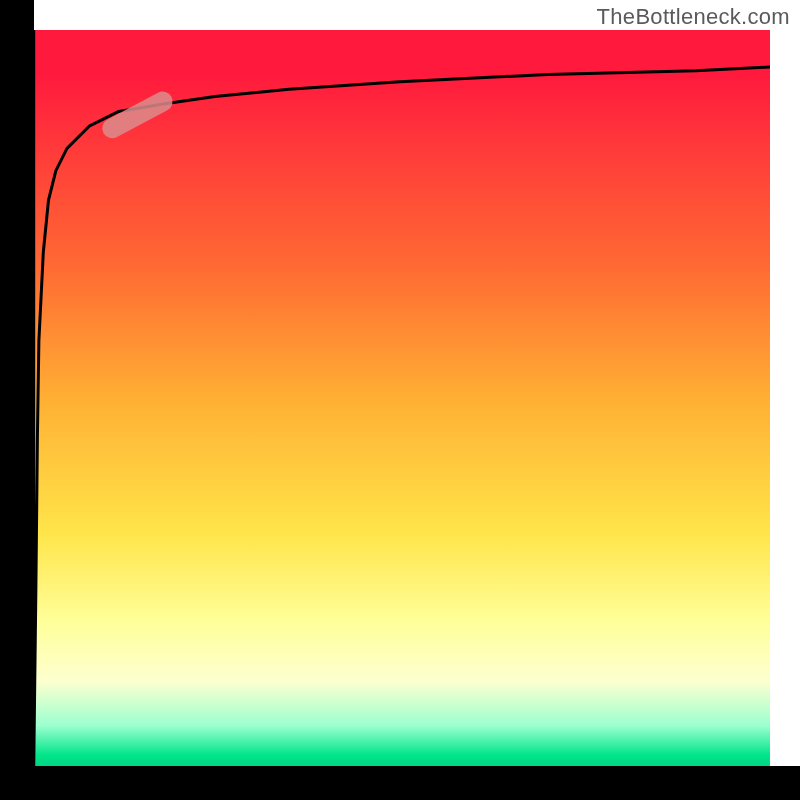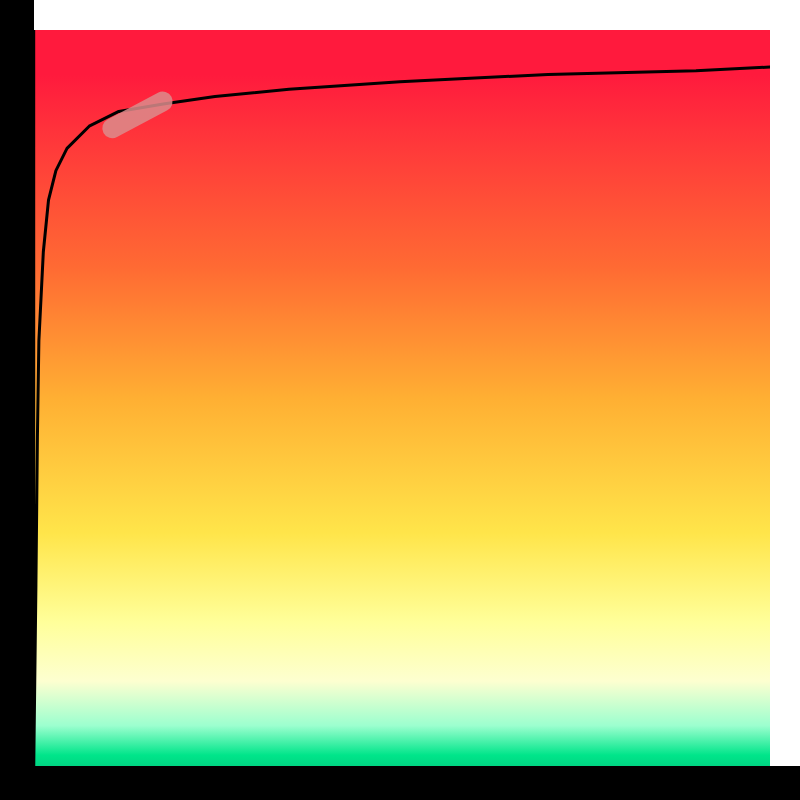--- a/index.html
+++ b/index.html
@@ -86,13 +86,14 @@
 
   <svg class="curve-shape" viewBox="0 0 740 740" preserveAspectRatio="none">
     <path id="curve-path" d="M 3.7 0 L 3.7 740 L 3.7 740 L 5.92 555 L 7.4 407 L 8.88 310.8 L 13.320000000000002 222 L 18.5 170.19999999999993 L 25.900000000000002 140.5999999999999 L 37 118.39999999999998 L 59.2 96.20000000000005 L 88.8 81.39999999999998 L 133.2 74 L 185 66.60000000000002 L 259 59.19999999999993 L 370 51.799999999999955 L 518 44.40000000000009 L 666 40.700000000000045 L 740 37" fill="none" stroke="#000" stroke-width="3" stroke-linecap="round" stroke-linejoin="round"></path>
   </svg>
 
   <div id="marker" class="marker-shape" style="left: 99px; top: 105.1px; width: 76.6px; height: 20px; transform: rotate(-28deg);"></div>
 
   <div class="border-left"></div>
   <div class="border-bottom"></div>
 
+  <div class="watermark">TheBottleneck.com</div>
 </div>
 
 </body></html>

